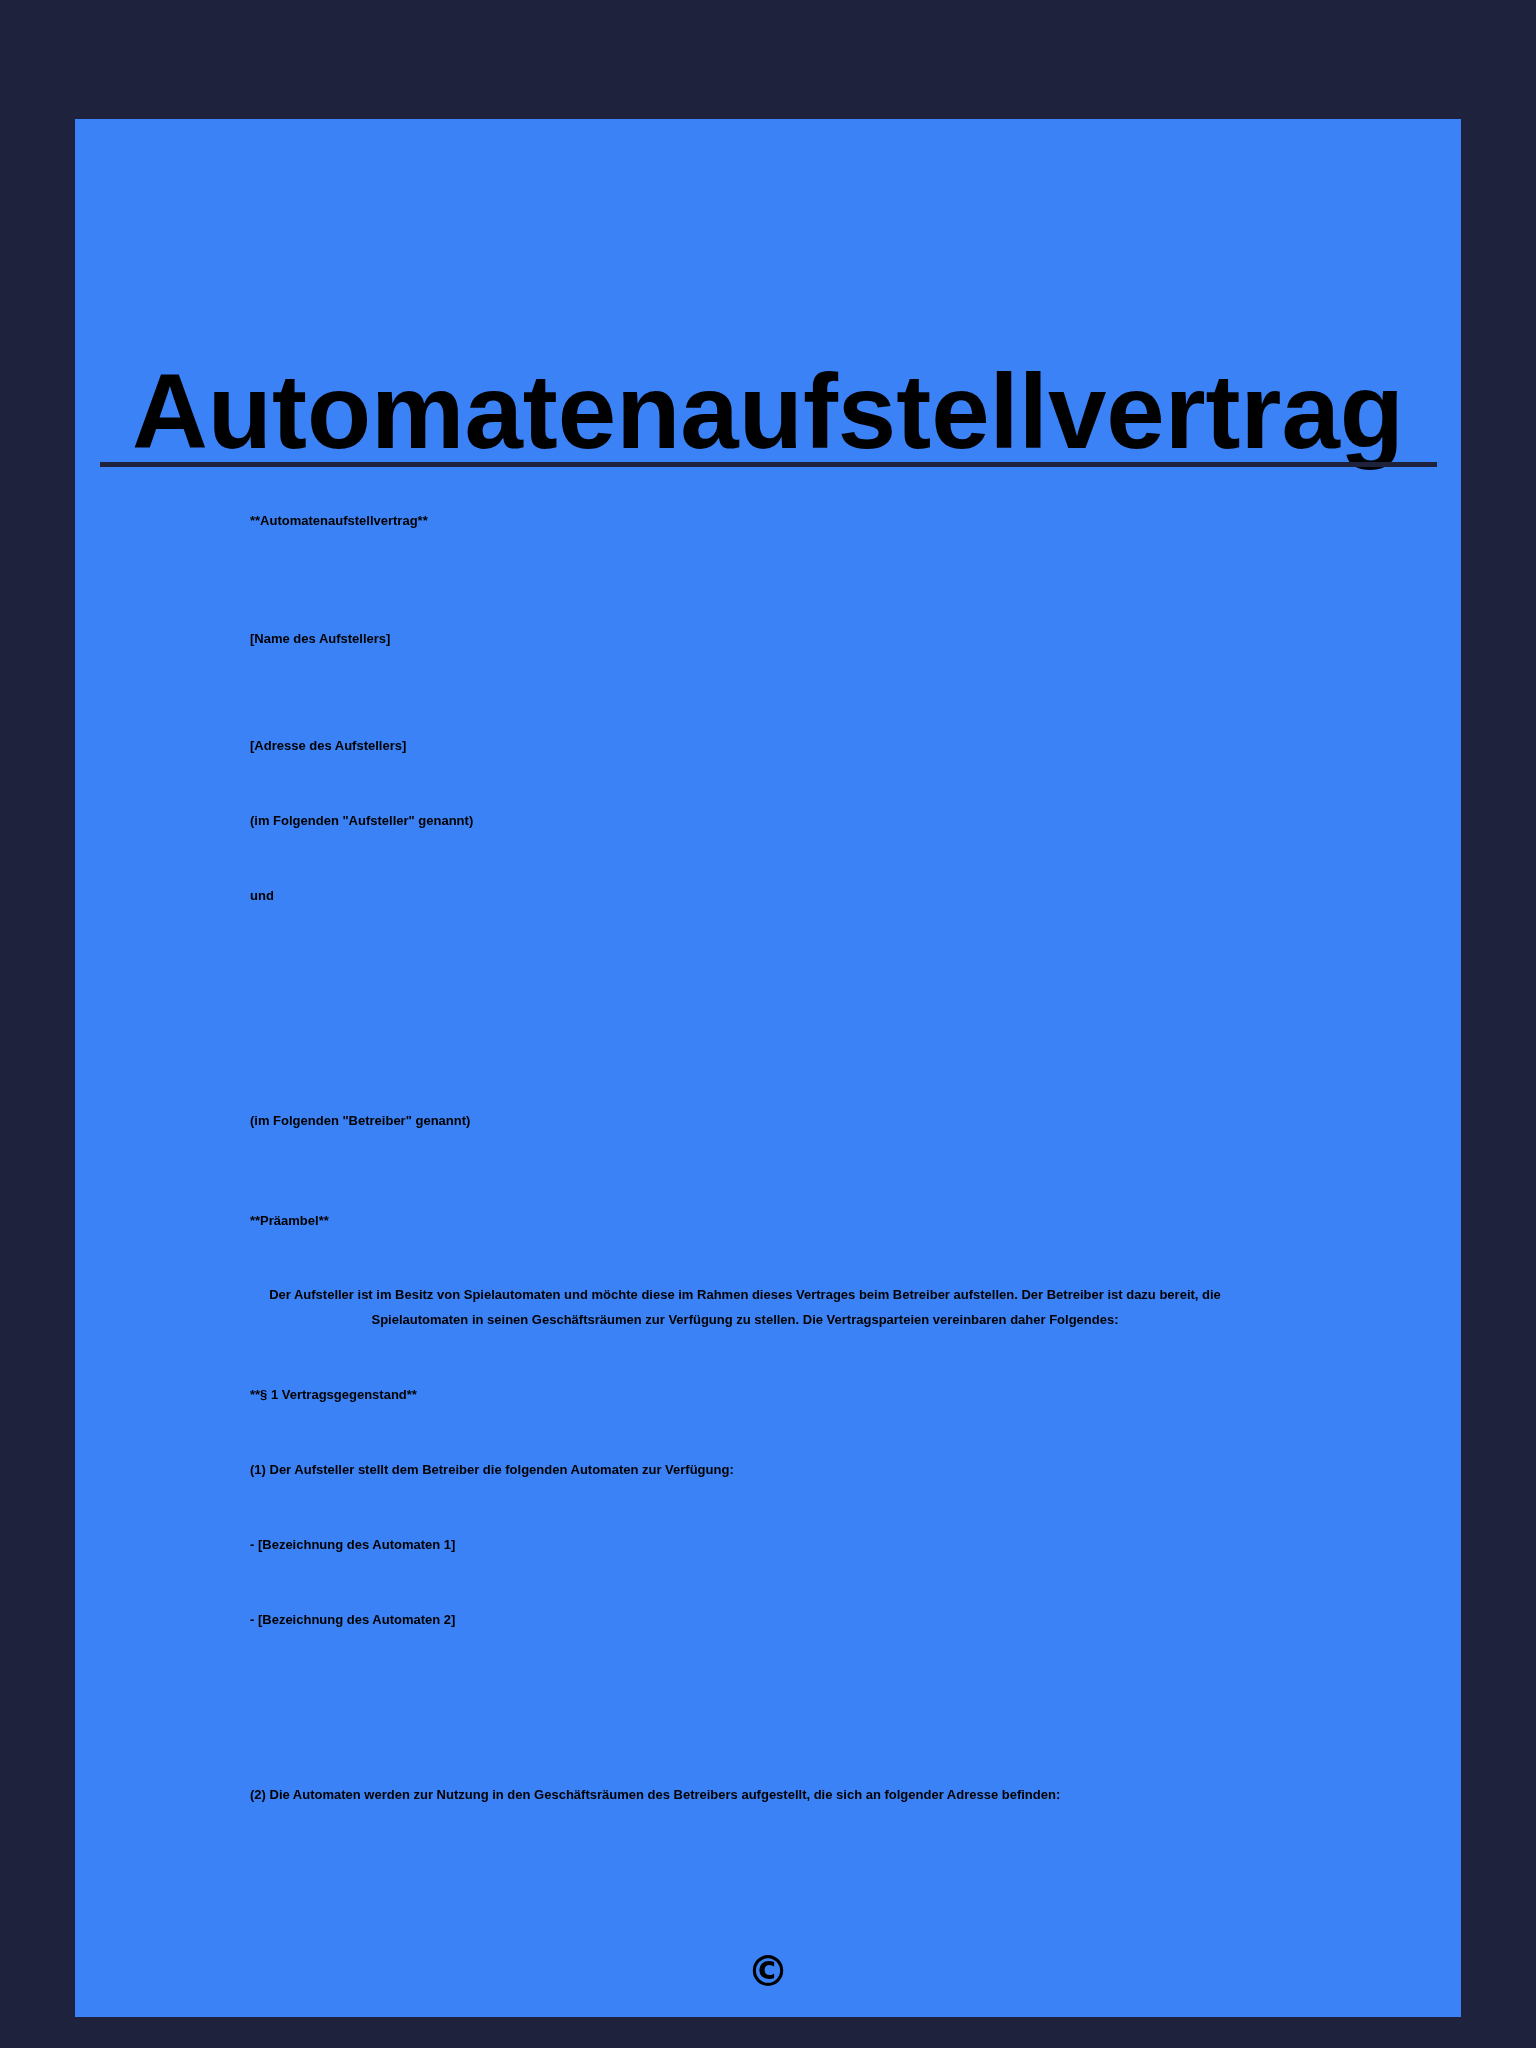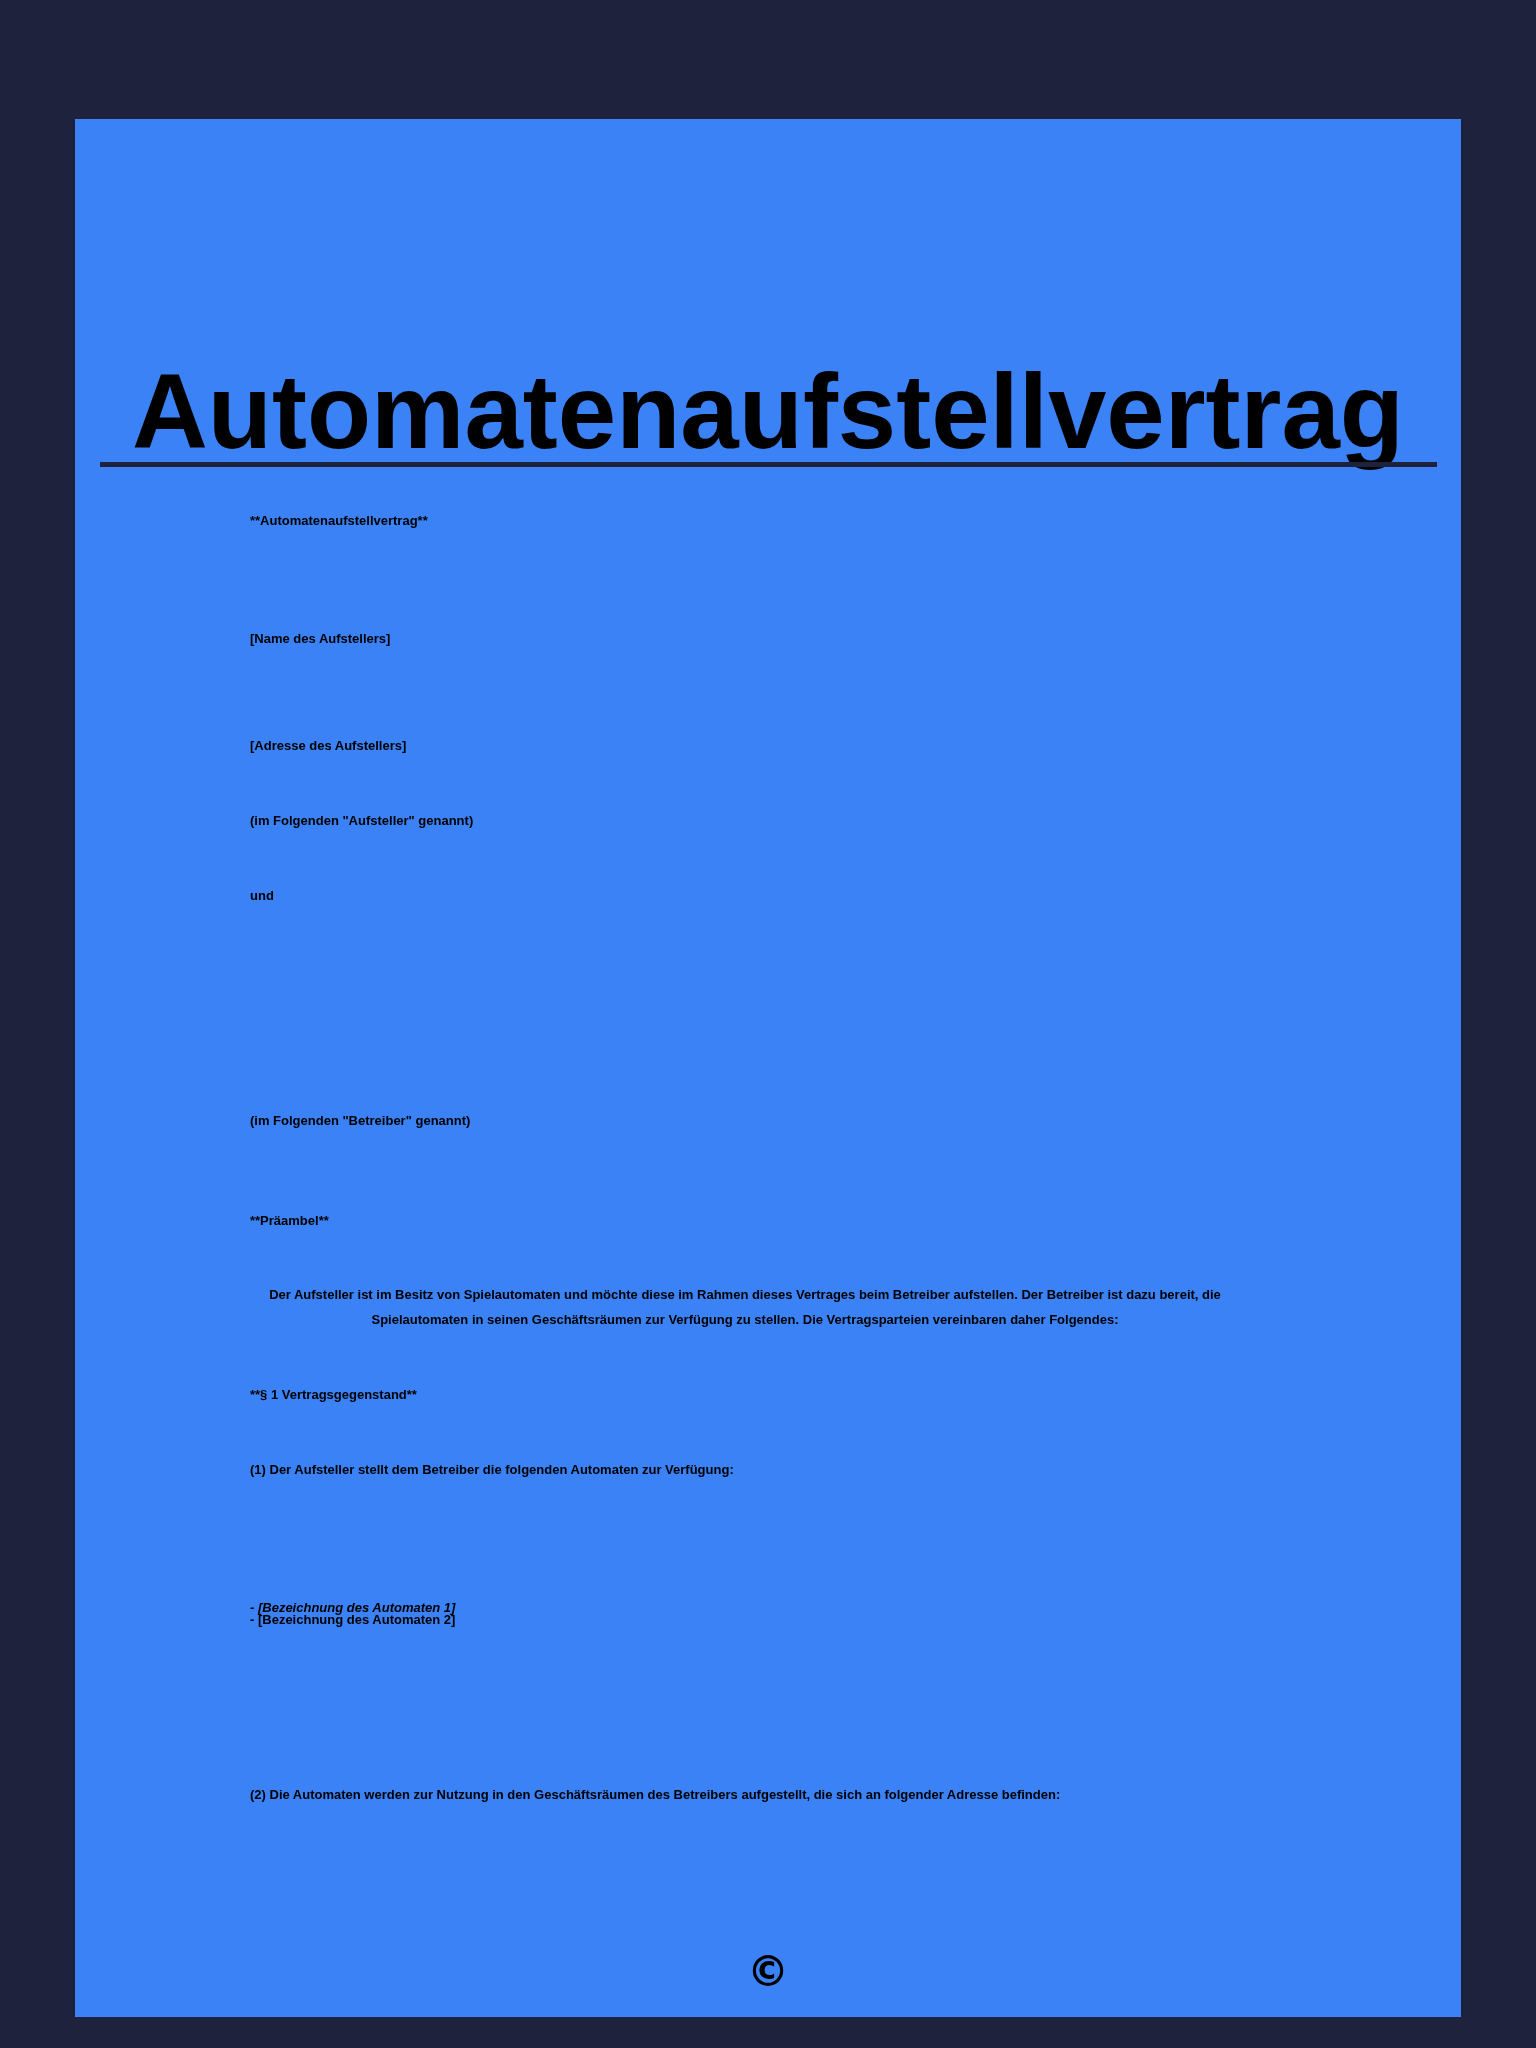--- a/index.html
+++ b/index.html
@@ -85,18 +85,18 @@
   <div class="line" style="top:614px;">[Adresse des Aufstellers]</div>
   <div class="line" style="top:689px;">(im Folgenden "Aufsteller" genannt)</div>
   <div class="line" style="top:764px;">und</div>
   <div class="line" style="top:989px;">(im Folgenden "Betreiber" genannt)</div>
 
   <div class="line" style="top:1089px;">**Präambel**</div>
   <div class="line para" style="top:1163px;text-align:center;">Der Aufsteller ist im Besitz von Spielautomaten und möchte diese im Rahmen dieses Vertrages beim Betreiber aufstellen. Der Betreiber ist dazu bereit, die Spielautomaten in seinen Geschäftsräumen zur Verfügung zu stellen. Die Vertragsparteien vereinbaren daher Folgendes:</div>
 
   <div class="line" style="top:1263px;">**§ 1 Vertragsgegenstand**</div>
   <div class="line" style="top:1338px;">(1) Der Aufsteller stellt dem Betreiber die folgenden Automaten zur Verfügung:</div>
-  <div class="line" style="top:1476px;font-style:italic;">- [Bezeichnung des Automaten 1]</div>
+  <div class="line" style="top:1413px;">- [Bezeichnung des Automaten 1]</div>
   <div class="line" style="top:1488px;">- [Bezeichnung des Automaten 2]</div>
   <div class="line para" style="top:1663px;">(2) Die Automaten werden zur Nutzung in den Geschäftsräumen des Betreibers aufgestellt, die sich an folgender Adresse befinden:</div>
 
   <div class="copyright">©</div>
 </div>
 
 </body></html>

